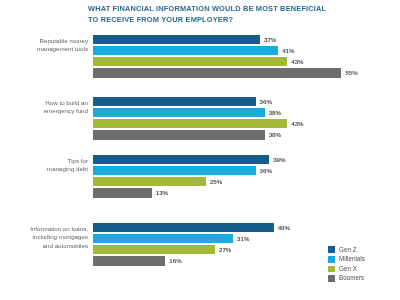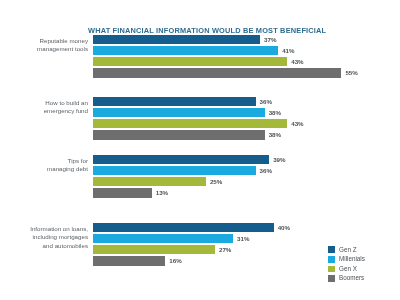--- a/index.html
+++ b/index.html
@@ -29,21 +29,20 @@
     font-size: 7.4px;
     font-weight: bold;
     line-height: 10.5px;
     letter-spacing: 0.18px;
     color: #2d6c90;
     text-transform: uppercase;
   }
   #chart-title .title-line {
     display: block;
     white-space: nowrap;
-    margin-top: 22px;
   }
 
   
   #plot-area {
     position: absolute;
     left: 0;
     top: 30px;
     width: 400px;
     height: 260px;
   }
@@ -122,20 +121,21 @@
     white-space: nowrap;
   }
 </style>
 </head>
 <body>
 
 <div id="chart-root">
 
   <div id="chart-title">
     <span class="title-line">WHAT FINANCIAL INFORMATION WOULD BE MOST BENEFICIAL</span>
+    <span class="title-line">TO RECEIVE FROM YOUR EMPLOYER?</span>
   </div>
 
   <div id="plot-area">
       <div class="bar-group" style="top: 4px; height: 44.8px;">
         <div class="group-label">
           <span class="lbl-line">Reputable money</span>
           <span class="lbl-line">management tools</span>
         </div>
         <div class="bars">
           <div class="bar-row">

